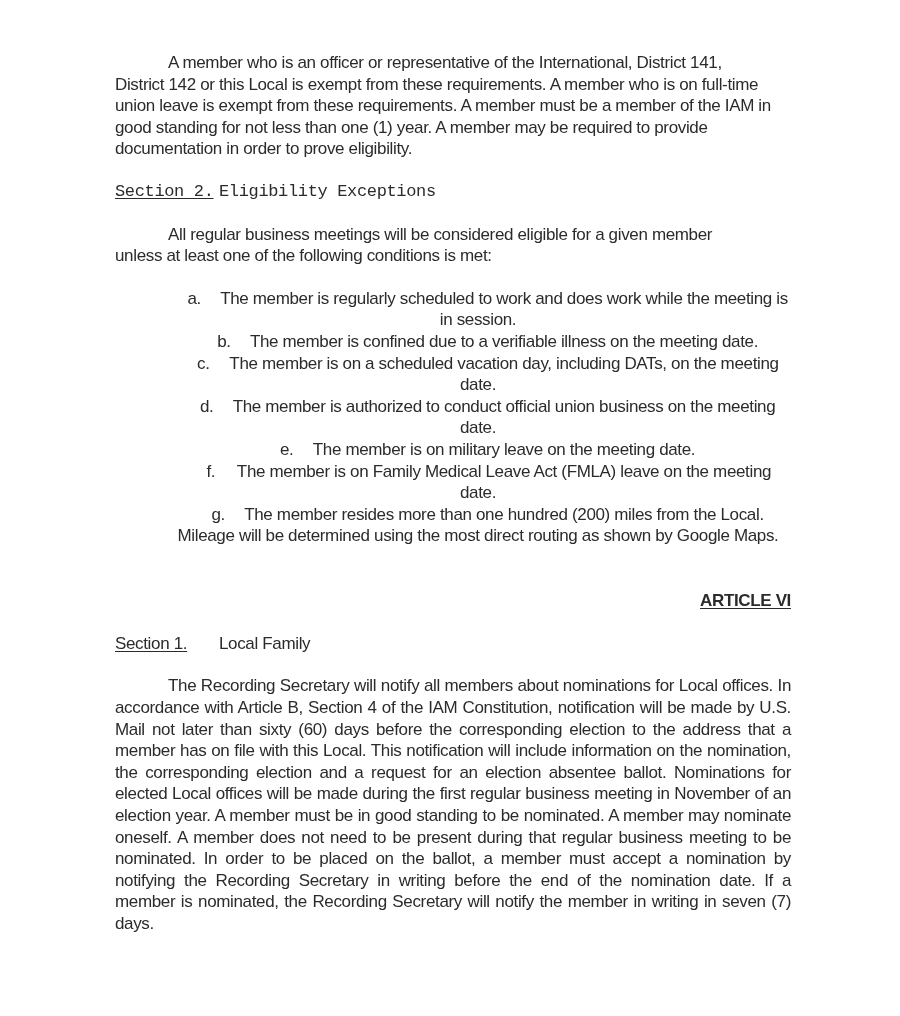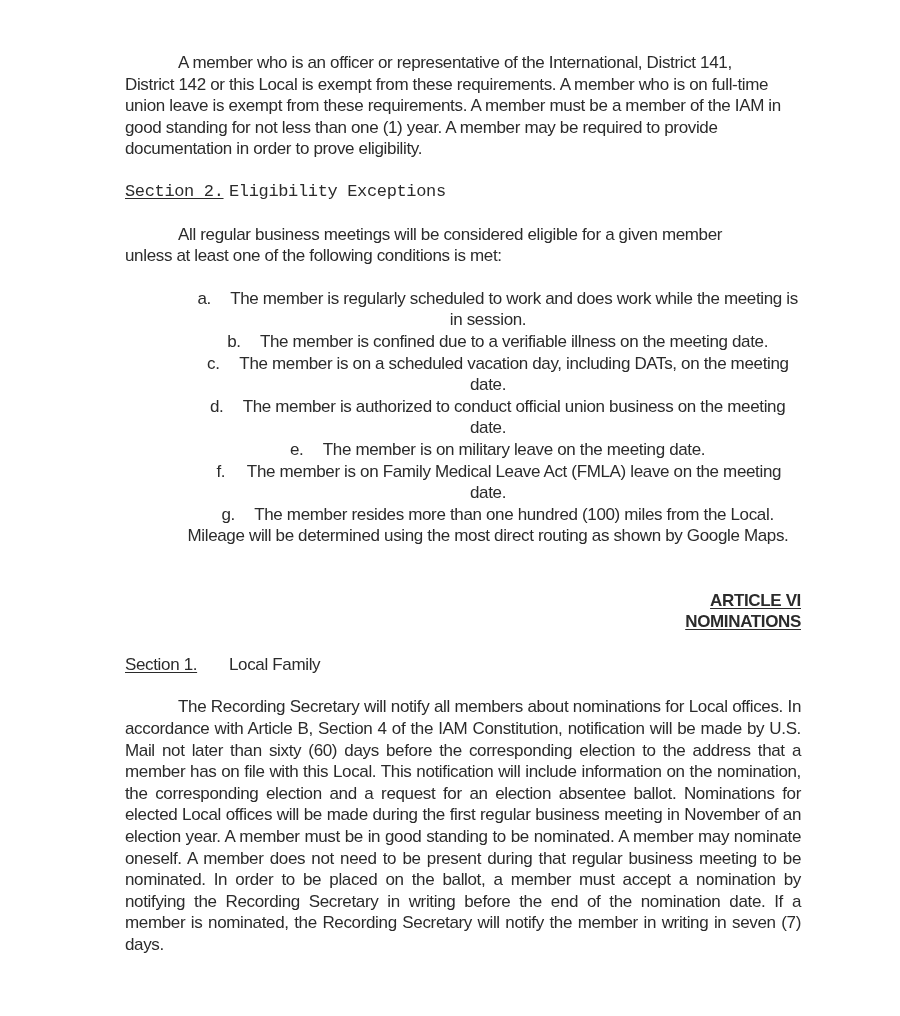--- a/index.html
+++ b/index.html
@@ -12,21 +12,21 @@
       height: 1016px;
       position: relative;
       overflow: hidden;
       font-family: "Liberation Sans", sans-serif;
       color: #2b2b2b;
       font-size: 17px;
       letter-spacing: -0.35px;
     }
     .page {
       position: absolute;
-      left: 125px;
+      left: 115px;
       top: 52px;
       width: 676px;
     }
     .para {
       margin: 0;
       line-height: 21.6px;
     }
     .indent {
       text-indent: 53px;
     }
@@ -79,26 +79,25 @@
 
   <p class="para indent" style="margin-top:21px; width:640px;">All regular business meetings will be considered eligible for a given member unless at least one of the following conditions is met:</p>
 
   <div class="list" style="margin-top:21px; width:620px;">
     <div class="list-item"><span class="list-letter">a.</span><span>The member is regularly scheduled to work and does work while the meeting is in session.</span></div>
     <div class="list-item"><span class="list-letter">b.</span><span>The member is confined due to a verifiable illness on the meeting date.</span></div>
     <div class="list-item"><span class="list-letter">c.</span><span>The member is on a scheduled vacation day, including DATs, on the meeting date.</span></div>
     <div class="list-item"><span class="list-letter">d.</span><span>The member is authorized to conduct official union business on the meeting date.</span></div>
     <div class="list-item"><span class="list-letter">e.</span><span>The member is on military leave on the meeting date.</span></div>
     <div class="list-item"><span class="list-letter">f.</span><span>The member is on Family Medical Leave Act (FMLA) leave on the meeting date.</span></div>
-    <div class="list-item"><span class="list-letter">g.</span><span>The member resides more than one hundred (100) miles from the Local. Mileage will be determined using the most direct routing as shown by Google Maps.</span></div>
+    <div class="list-item"><span class="list-letter">g.</span><span>The member resides more than one hundred (200) miles from the Local. Mileage will be determined using the most direct routing as shown by Google Maps.</span></div>
   </div>
 
   <div style="margin-top:43px;">
     <p class="article-heading"><span>ARTICLE VI</span></p>
-    <p class="article-heading"><span>NOMINATIONS</span></p>
   </div>
 
   <p class="section-heading" style="margin-top:22px;">
     <span class="section-num">Section 1.</span><span>Local Family</span>
   </p>
 
   <p class="para indent justify" style="margin-top:21px;">The Recording Secretary will notify all members about nominations for Local offices. In accordance with Article B, Section 4 of the IAM Constitution, notification will be made by U.S. Mail not later than sixty (60) days before the corresponding election to the address that a member has on file with this Local. This notification will include information on the nomination, the corresponding election and a request for an election absentee ballot. Nominations for elected Local offices will be made during the first regular business meeting in November of an election year. A member must be in good standing to be nominated. A member may nominate oneself. A member does not need to be present during that regular business meeting to be nominated. In order to be placed on the ballot, a member must accept a nomination by notifying the Recording Secretary in writing before the end of the nomination date. If a member is nominated, the Recording Secretary will notify the member in writing in seven (7) days.</p>
 
 </div>
 

